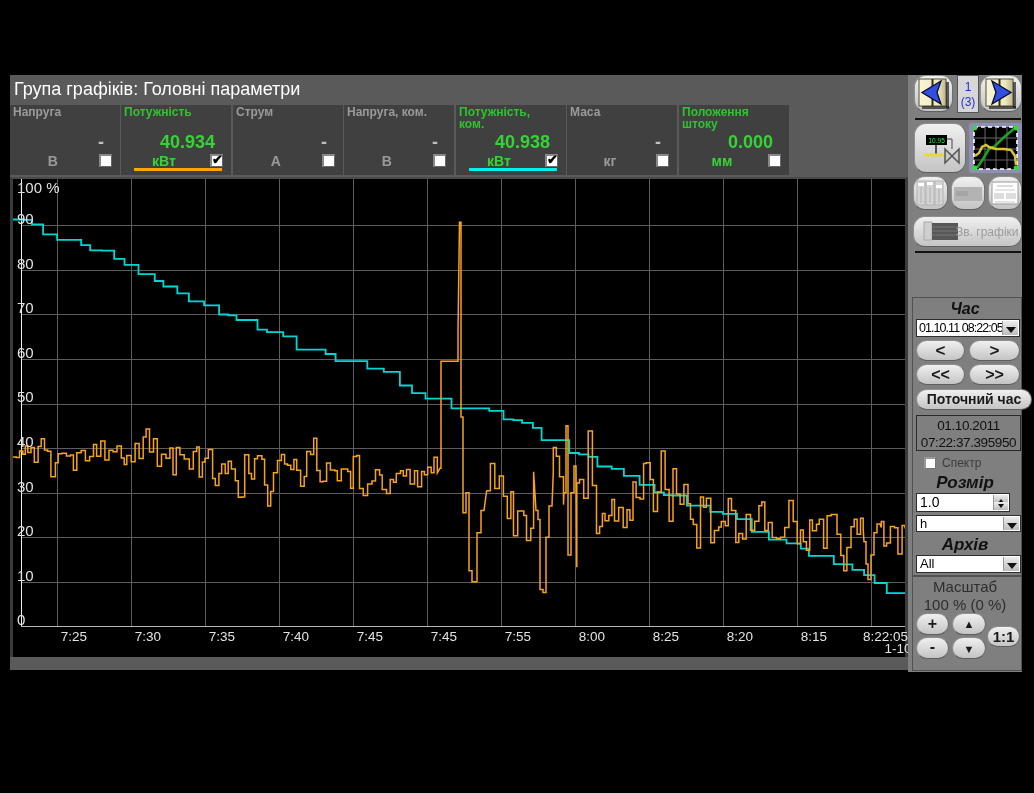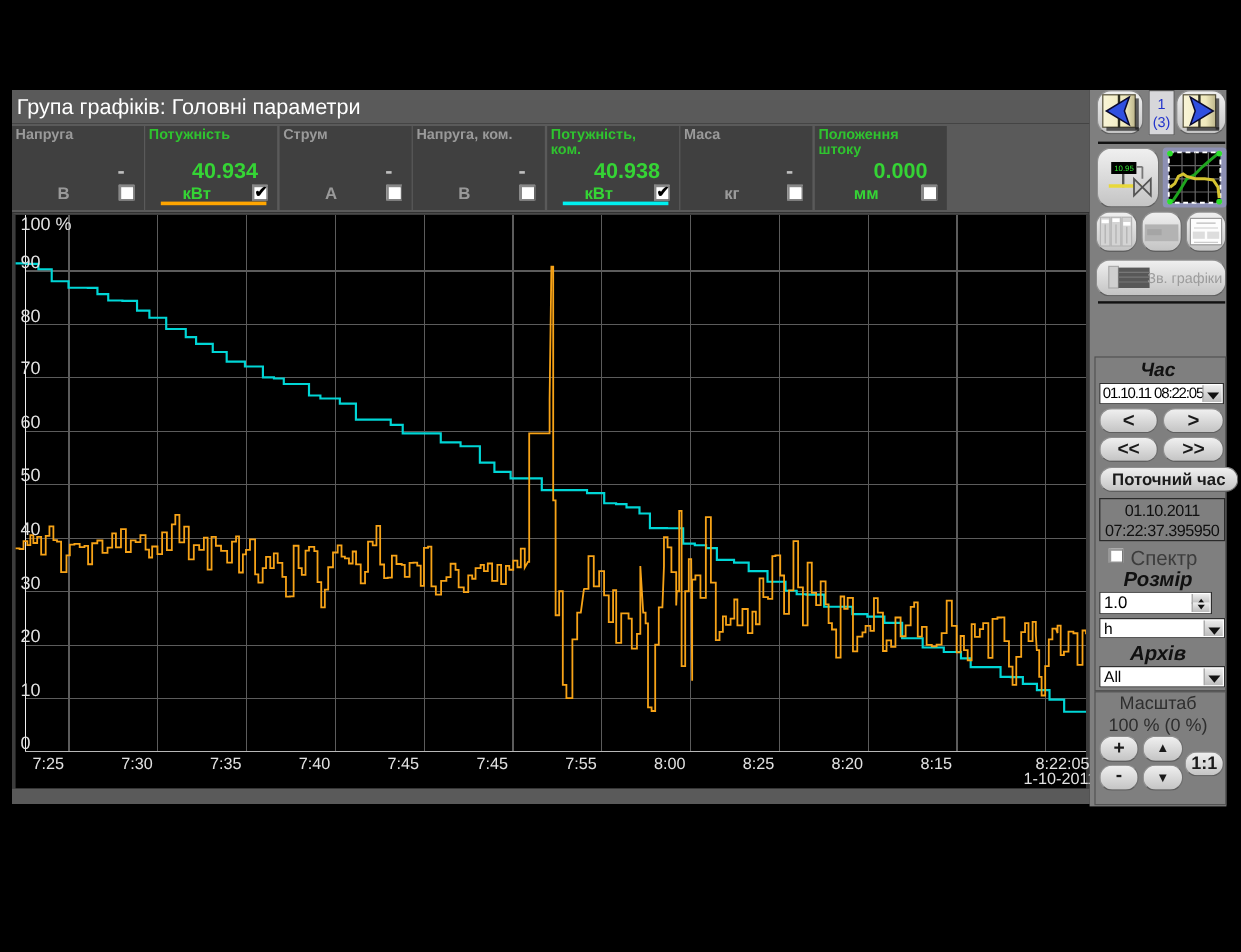--- a/index.html
+++ b/index.html
@@ -26,21 +26,21 @@
 .pcheck { position:absolute; right:8px; top:49px; width:13px; height:13px;
   background:#fff; border:1px solid #666; border-left:2px solid #888; border-top:2px solid #888; }
 .pcheck .ck { position:absolute; left:0px; top:-4px; color:#000; font-size:13px; font-weight:bold; }
 .uline { position:absolute; left:13px; right:9px; bottom:4px; height:3px; }
 
 
 #chartbg { left:10px; top:177px; width:898px; height:480px; background:#000;
   border-left:3px solid #3c3c3c; border-top:2px solid #4a4a4a; border-right:3px solid #3c3c3c; }
 #plot { left:13px; top:179px; width:892px; height:479px; }
 .yl { position:absolute; color:#e2e2e2; font-size:15px; line-height:16px; }
-.xl { position:absolute; color:#e2e2e2; font-size:13.5px; text-align:left; }
+.xl { position:absolute; color:#e2e2e2; font-size:13.5px; text-align:right; }
 
 
 #bstrip { left:10px; top:657px; width:898px; height:13px; background:#5a5a5a; }
 
 
 #side { left:908px; top:75px; width:114px; height:597px; background:#7f7f7f; }
 .btn { position:absolute; background:linear-gradient(#f0f0f0,#c4c4c4);
   border:1px solid #8f8f8f; border-bottom-color:#5f5f5f; border-right-color:#6f6f6f;
   border-radius:12px; }
 .btn.txt { color:#1a1a1a; text-align:center; font-weight:bold; }
@@ -279,21 +279,21 @@
     <div class="btn txt" style="left:8px;top:265px;width:49px;height:21px;font-size:17px;line-height:19px">&lt;</div>
     <div class="btn txt" style="left:61px;top:265px;width:51px;height:21px;font-size:17px;line-height:19px">&gt;</div>
     <div class="btn txt" style="left:8px;top:289px;width:49px;height:21px;font-size:16px;line-height:19px">&lt;&lt;</div>
     <div class="btn txt" style="left:61px;top:289px;width:51px;height:21px;font-size:16px;line-height:19px">&gt;&gt;</div>
     <div class="btn txt" style="left:8px;top:314px;width:116px;height:21px;font-size:14px;line-height:19px">Поточний час</div>
 
     <div style="position:absolute;left:8px;top:340px;width:105px;height:36px;border:1px solid #2a2a2a;
       color:#101010;font-size:13.5px;text-align:center;line-height:17px;padding-top:1px;letter-spacing:-0.4px;white-space:nowrap">01.10.2011<br>07:22:37.395950</div>
 
     <div style="position:absolute;left:16px;top:382px;width:12px;height:12px;background:#fff;border:1px solid #777;border-left:2px solid #999;border-top:2px solid #999"></div>
-    <div style="position:absolute;left:34px;top:381px;color:#3c3c3c;font-size:17px">Спектр</div>
+    <div style="position:absolute;left:34px;top:381px;color:#3c3c3c;font-size:12px">Спектр</div>
     <div class="it" style="top:398px;font-size:17px">Розмір</div>
     <div class="fld" style="left:8px;top:418px;width:94px;height:19px;line-height:17px;padding-left:3px;font-size:14px">1.0
       <div style="position:absolute;right:1px;top:1px;width:15px;height:8px;background:linear-gradient(#eee,#bbb);border-left:1px solid #999">
           <div style="position:absolute;left:4px;top:1px;border:3px solid transparent;border-bottom:4px solid #111"></div>
         </div>
       <div style="position:absolute;right:1px;bottom:1px;width:15px;height:8px;background:linear-gradient(#eee,#bbb);border-left:1px solid #999">
           <div style="position:absolute;left:4px;top:2px;border:3px solid transparent;border-top:4px solid #111"></div>
         </div>
     </div>
     <div class="fld" style="left:8px;top:440px;width:105px;height:17px;line-height:15px;padding-left:3px;font-size:13px">h<div class="dbtn"></div></div>

